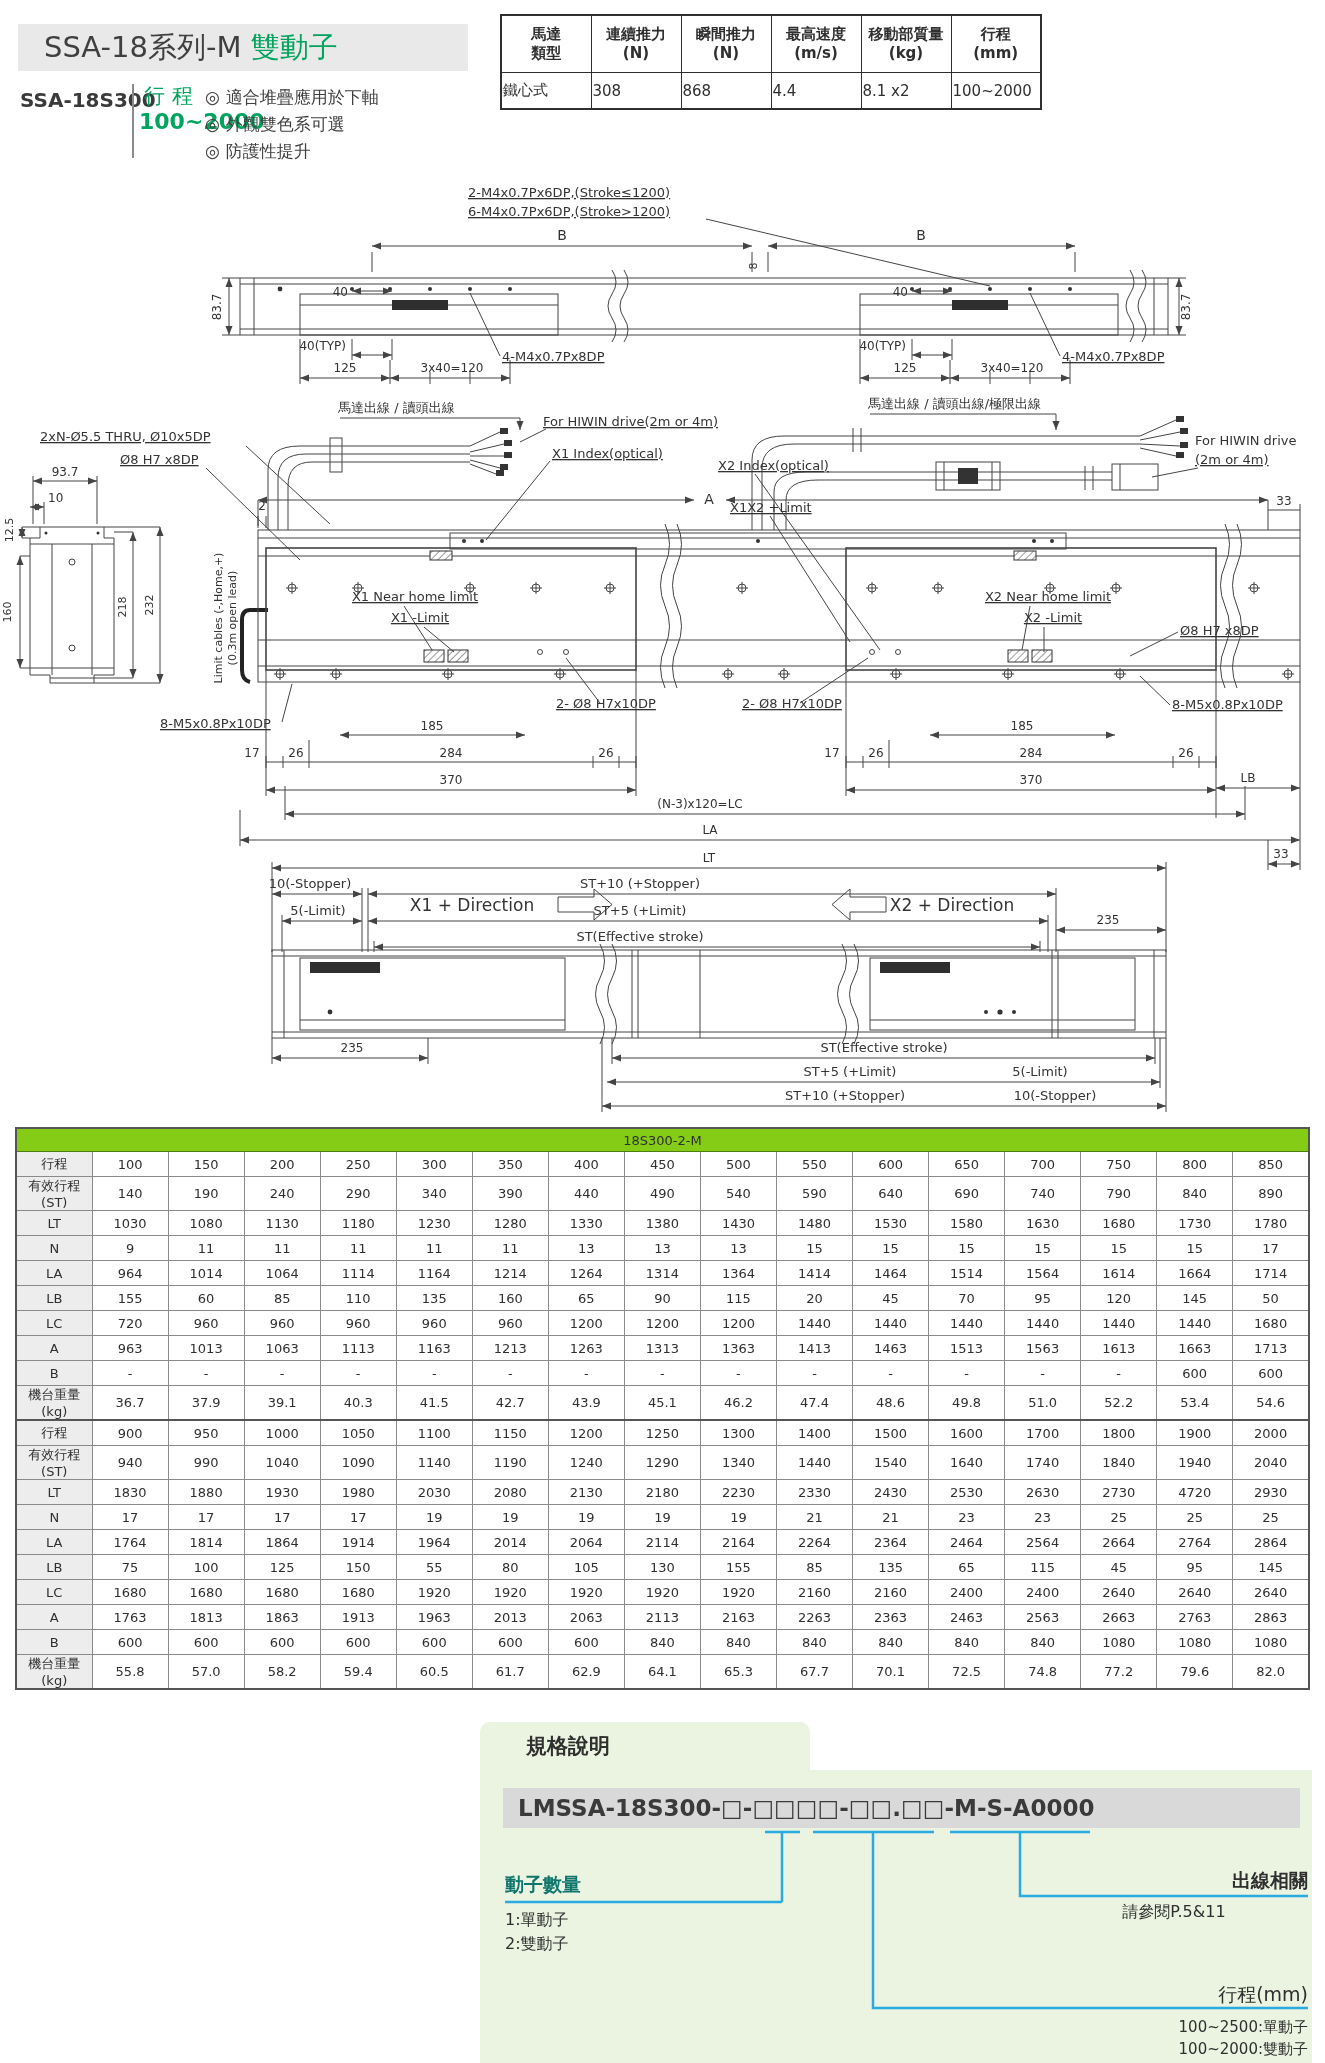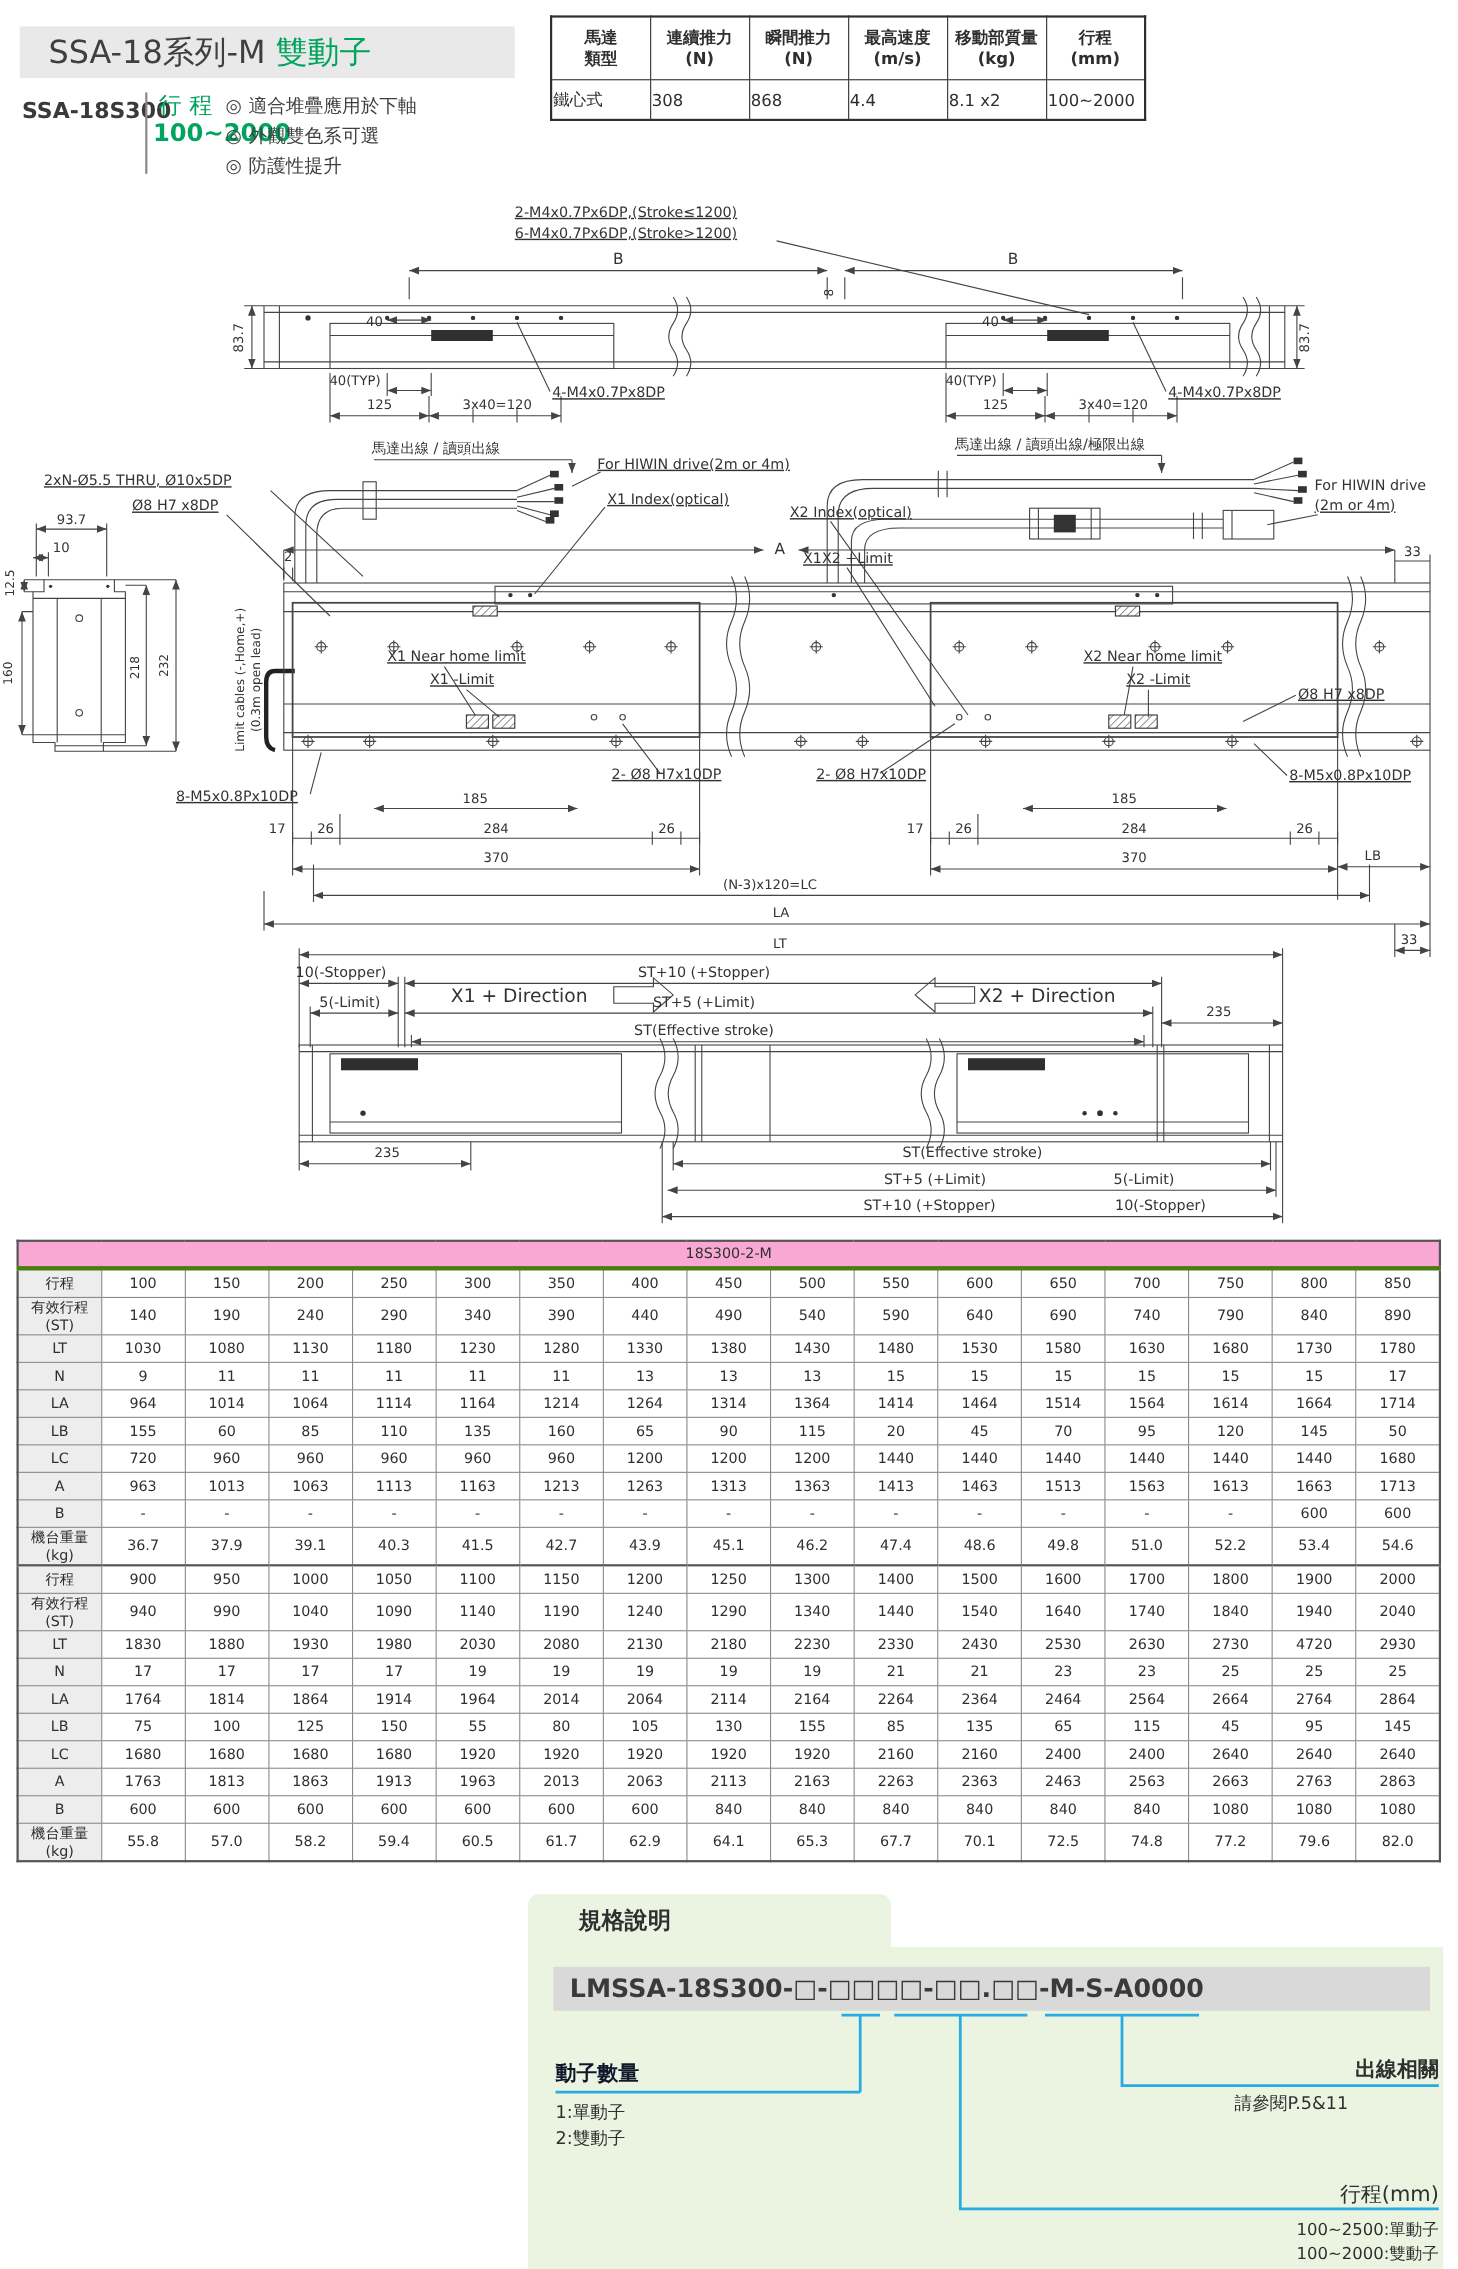--- a/index.html
+++ b/index.html
@@ -28,30 +28,30 @@
   #drawings .u{text-decoration:underline}
   .ln{stroke:#444;fill:none;stroke-width:1}
   .thk{stroke-width:1.6}
   .dim{stroke:#444;fill:none;stroke-width:1;marker-start:url(#ar);marker-end:url(#ar)}
   .drk{fill:#2f2f2f;stroke:none}
   .cable{stroke:#222;fill:none;stroke-width:4}
   
   #main-table{left:15px;top:1127px;width:1295px;border-collapse:collapse;border:2px solid #555;table-layout:fixed;font-size:13px}
   #main-table td,#main-table th{border:1px solid #8a8a8a;text-align:center;height:24px;padding:0;color:#2f2f2f}
   #main-table th{background:#ededed;font-weight:normal;width:98px}
-  #main-table tr.cap td{background:#f9a8d4;height:22px;border-bottom:4px solid #4d7c0f}
+  #main-table tr.cap td{background:#84cc16;height:22px;border-bottom:1px solid #4d7c0f}
   #main-table tr.sep td,#main-table tr.sep th{border-top:2.5px solid #555}
   
   #spec-tab{left:480px;top:1722px;width:330px;height:48px;background:#ebf3e1;border-radius:10px 10px 0 0;
             font-size:21px;font-weight:bold;color:#2f2f2f;line-height:48px;padding-left:46px;box-sizing:border-box}
   #spec-panel{left:480px;top:1770px;width:832px;height:293px;background:#ebf3e1}
   #model-bar{left:503px;top:1788px;width:797px;height:40px;background:#d9d9d9;font-size:23px;font-weight:bold;
              line-height:40px;padding-left:15px;color:#3a3a3a;box-sizing:border-box;white-space:nowrap}
   #blue-lines{left:480px;top:1722px}
-  #mover-title{left:505px;top:1872px;font-size:19px;font-weight:bold;color:#0f172a}
+  #mover-title{left:505px;top:1872px;font-size:19px;font-weight:bold;color:#0f766e}
   #mover-items{left:505px;top:1908px;font-size:16px;color:#2f2f2f;line-height:24px}
   #cable-title{left:1040px;top:1868px;width:268px;text-align:right;font-size:19px;font-weight:bold;color:#2f2f2f}
   #cable-note{left:1040px;top:1902px;width:268px;text-align:center;font-size:16px;color:#2f2f2f}
   #stroke-title{left:1040px;top:1982px;width:268px;text-align:right;font-size:19px;font-weight:normal;color:#2f2f2f}
   #stroke-items{left:1040px;top:2016px;width:268px;text-align:right;font-size:15px;color:#2f2f2f;line-height:22px}
 </style>
 </head>
 <body>
 
 <div class="abs" id="title-band"></div>

